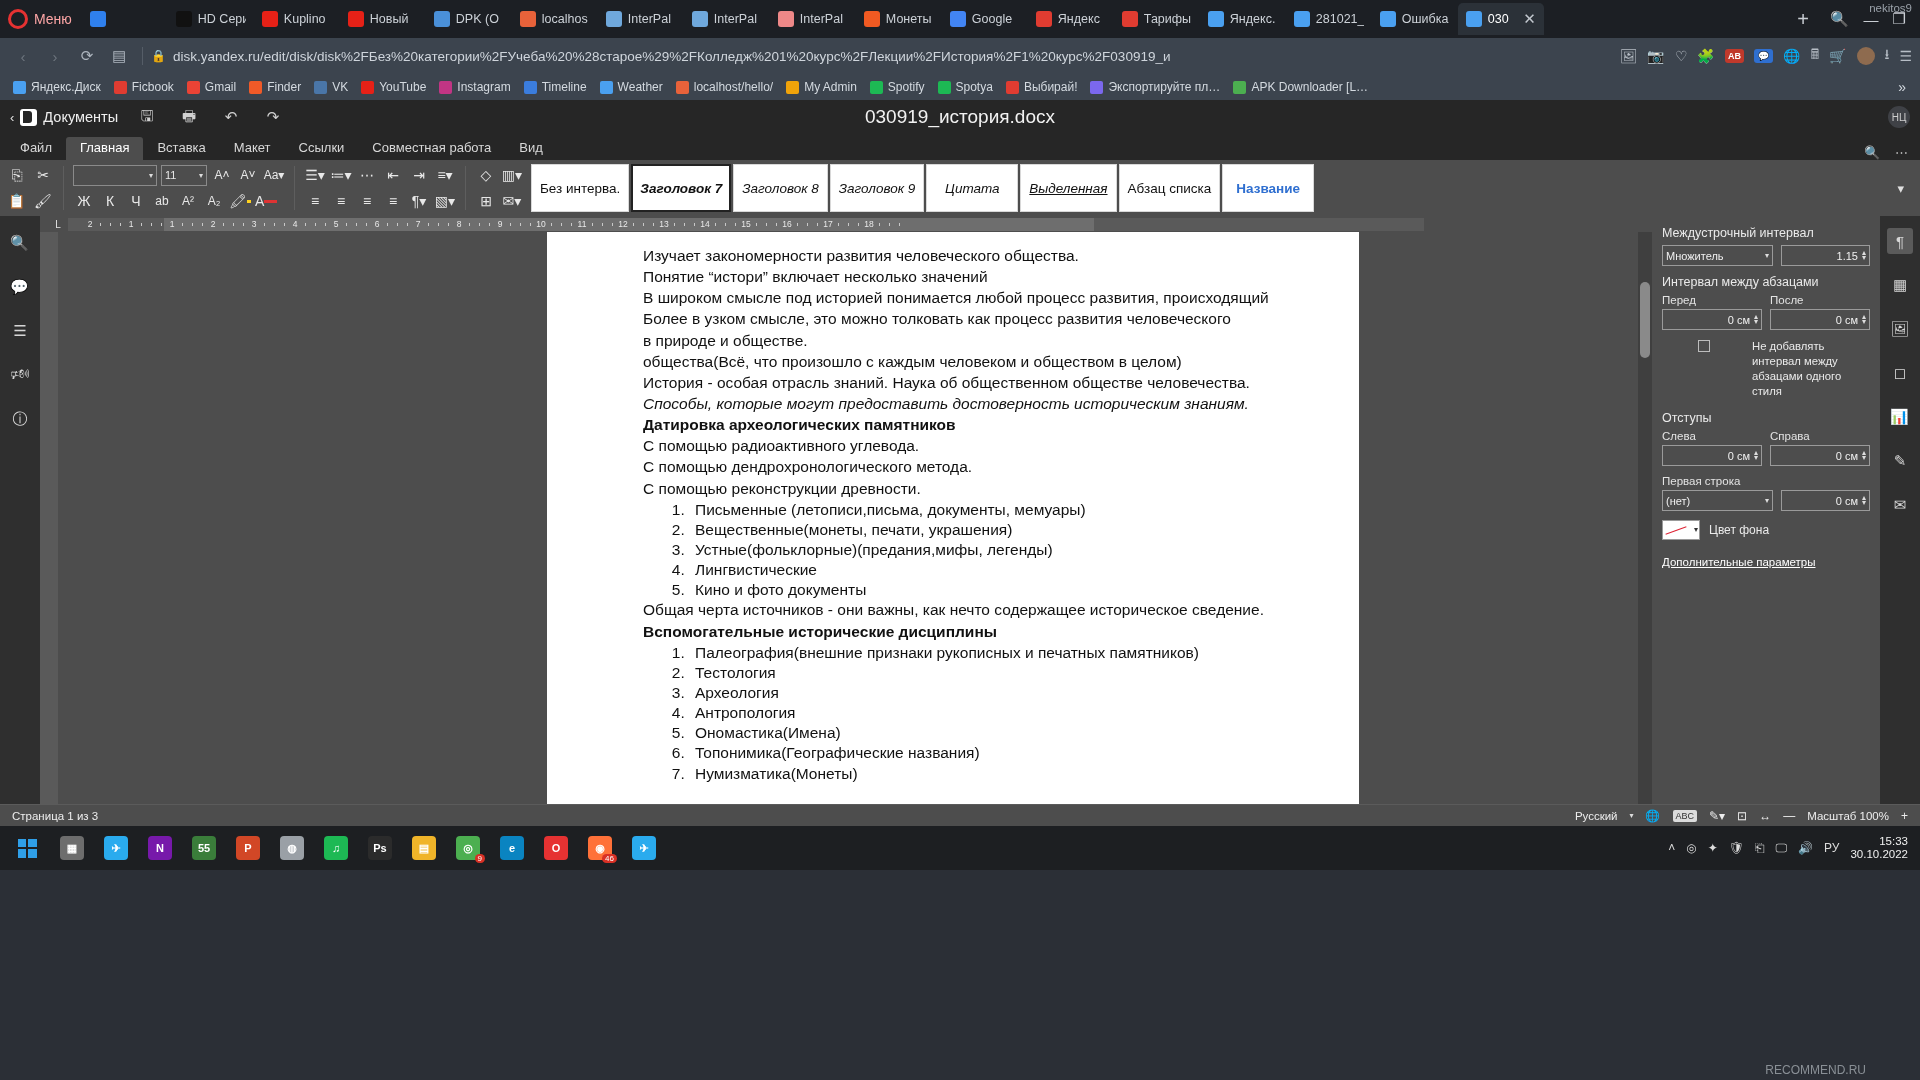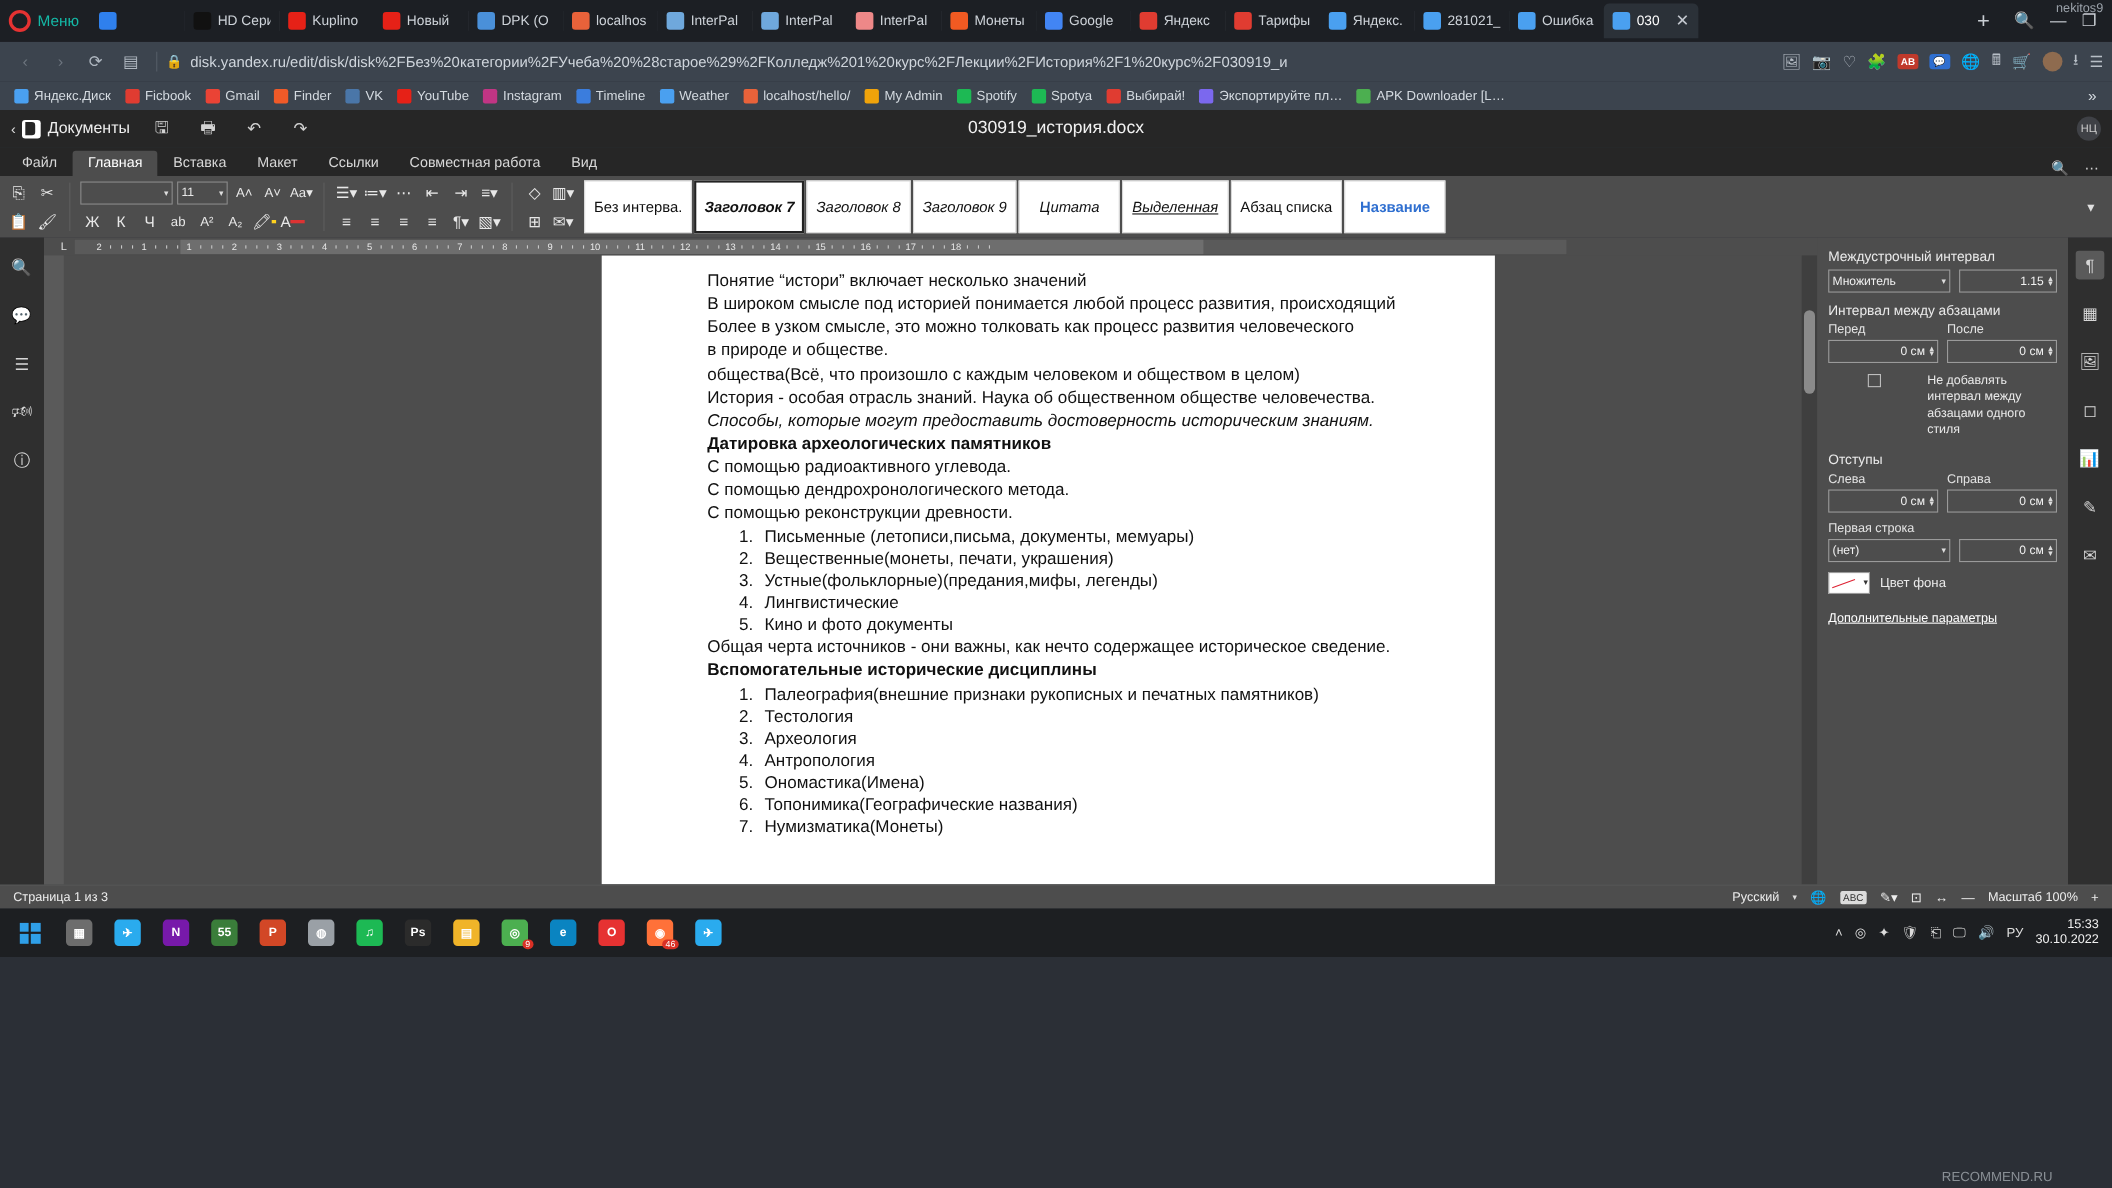--- a/index.html
+++ b/index.html
@@ -1,21 +1,21 @@
 <!DOCTYPE html>
 <html lang="ru"><head>
 <meta charset="utf-8">
 <style>
   * { margin:0; padding:0; box-sizing:border-box; }
   html,body{ width:1920px; height:1080px; overflow:hidden; background:#2b2f36;
     font-family:"Liberation Sans", sans-serif; -webkit-font-smoothing:antialiased;}
 
   
   .tabstrip{height:38px;background:#1c1f24;display:flex;align-items:center;padding:0 4px;position:relative;}
-  .opera-menu{display:flex;align-items:center;gap:6px;padding:0 10px 0 4px;height:30px;color:#14b8a6;font-size:14px;}
+  .opera-menu{display:flex;align-items:center;gap:6px;padding:0 10px 0 4px;height:30px;color:#fca5a5;font-size:14px;}
   .opera-logo{width:20px;height:20px;border-radius:50%;border:3px solid #e63232;background:transparent;position:relative;}
   .opera-logo::after{content:"";position:absolute;inset:2px;border-radius:50%;border:2px solid #1c1f24;}
   .tabs{display:flex;align-items:center;flex:1;min-width:0;overflow:hidden;}
   .tab{display:flex;align-items:center;gap:6px;height:32px;padding:0 8px;max-width:86px;min-width:86px;
     color:#cdd2d8;font-size:12.5px;white-space:nowrap;overflow:hidden;border-radius:5px 5px 0 0;position:relative;}
   .tab + .tab::before{content:"";position:absolute;left:-1px;top:7px;height:18px;width:1px;background:#3a3f46;}
   .tab.active{background:#2b3138;color:#fff;}
   .tab.active::before{display:none;}
   .tab .fav{width:16px;height:16px;border-radius:3px;flex:0 0 16px;display:flex;align-items:center;justify-content:center;
     font-size:9px;font-weight:bold;color:#fff;overflow:hidden;}
@@ -48,21 +48,21 @@
 
   
   .doc-header{height:34px;background:#262626;display:flex;align-items:center;padding:0 10px;position:relative;}
   .dh-left{display:flex;align-items:center;gap:16px;color:#eee;}
   .dh-back{display:flex;align-items:center;gap:6px;font-size:14.5px;}
   .chev{font-size:13px;color:#ddd;}
   .disk-cube{width:17px;height:17px;background:#fff;border-radius:3px;position:relative;}
   .disk-cube::after{content:"";position:absolute;left:3px;top:2px;width:9px;height:12px;background:#262626;
      border-radius:0 3px 3px 0;}
   .dh-ic{color:#d2d2d2;font-size:15px;width:26px;text-align:center;}
-  .doc-title{position:absolute;left:0;right:0;text-align:center;color:#f2f2f2;font-size:16px;pointer-events:none;}
+  .doc-title{position:absolute;left:0;right:0;text-align:center;color:#f2f2f2;font-size:19px;pointer-events:none;}
   .dh-right{margin-left:auto;display:flex;align-items:center;gap:10px;justify-content:flex-end;}
   .dh-avatar{width:22px;height:22px;border-radius:50%;background:#3f4146;color:#cfcfcf;font-size:10px;
      display:flex;align-items:center;justify-content:center;}
 
   
   .ribbon-tabs{height:26px;background:#262626;display:flex;align-items:flex-end;padding-left:6px;position:relative;}
   .rtab{padding:3px 14px 5px;color:#d8d8d8;font-size:13px;border-radius:3px 3px 0 0;}
   .rtab.active{background:#4d4d4d;color:#fff;}
   .ribbon-right{margin-left:auto;display:flex;align-items:center;gap:14px;padding-right:12px;color:#d0d0d0;font-size:13px;}
 
@@ -543,20 +543,21 @@
           <span class="num" style="left: 801px;">18</span>
           <span class="tick" style="left: 811px;"></span>
           <span class="tick" style="left: 821px;"></span>
           <span class="tick" style="left: 831px;"></span>
         </div>
     </div>
     <div class="canvas-wrap">
       <div class="vruler-col"></div>
       <div class="page-area">
         <div class="page" id="page">
+            <p class="">Изучает закономерности развития человеческого общества.</p>
             <p class="">Понятие “истори” включает несколько значений</p>
             <p class="">В широком смысле под историей понимается любой процесс развития, происходящий</p>
             <p class="">Более в узком смысле, это можно толковать как процесс развития человеческого</p>
             <p class="">в природе и обществе.</p>
             <p class="">общества(Всё, что произошло с каждым человеком и обществом в целом)</p>
             <p class="">История - особая отрасль знаний. Наука об общественном обществе человечества.</p>
             <p class="i">Способы, которые могут предоставить достоверность историческим знаниям.</p>
             <p class="b">Датировка археологических памятников</p>
             <p class="">С помощью радиоактивного углевода.</p>
             <p class="">С помощью дендрохронологического метода.</p>

